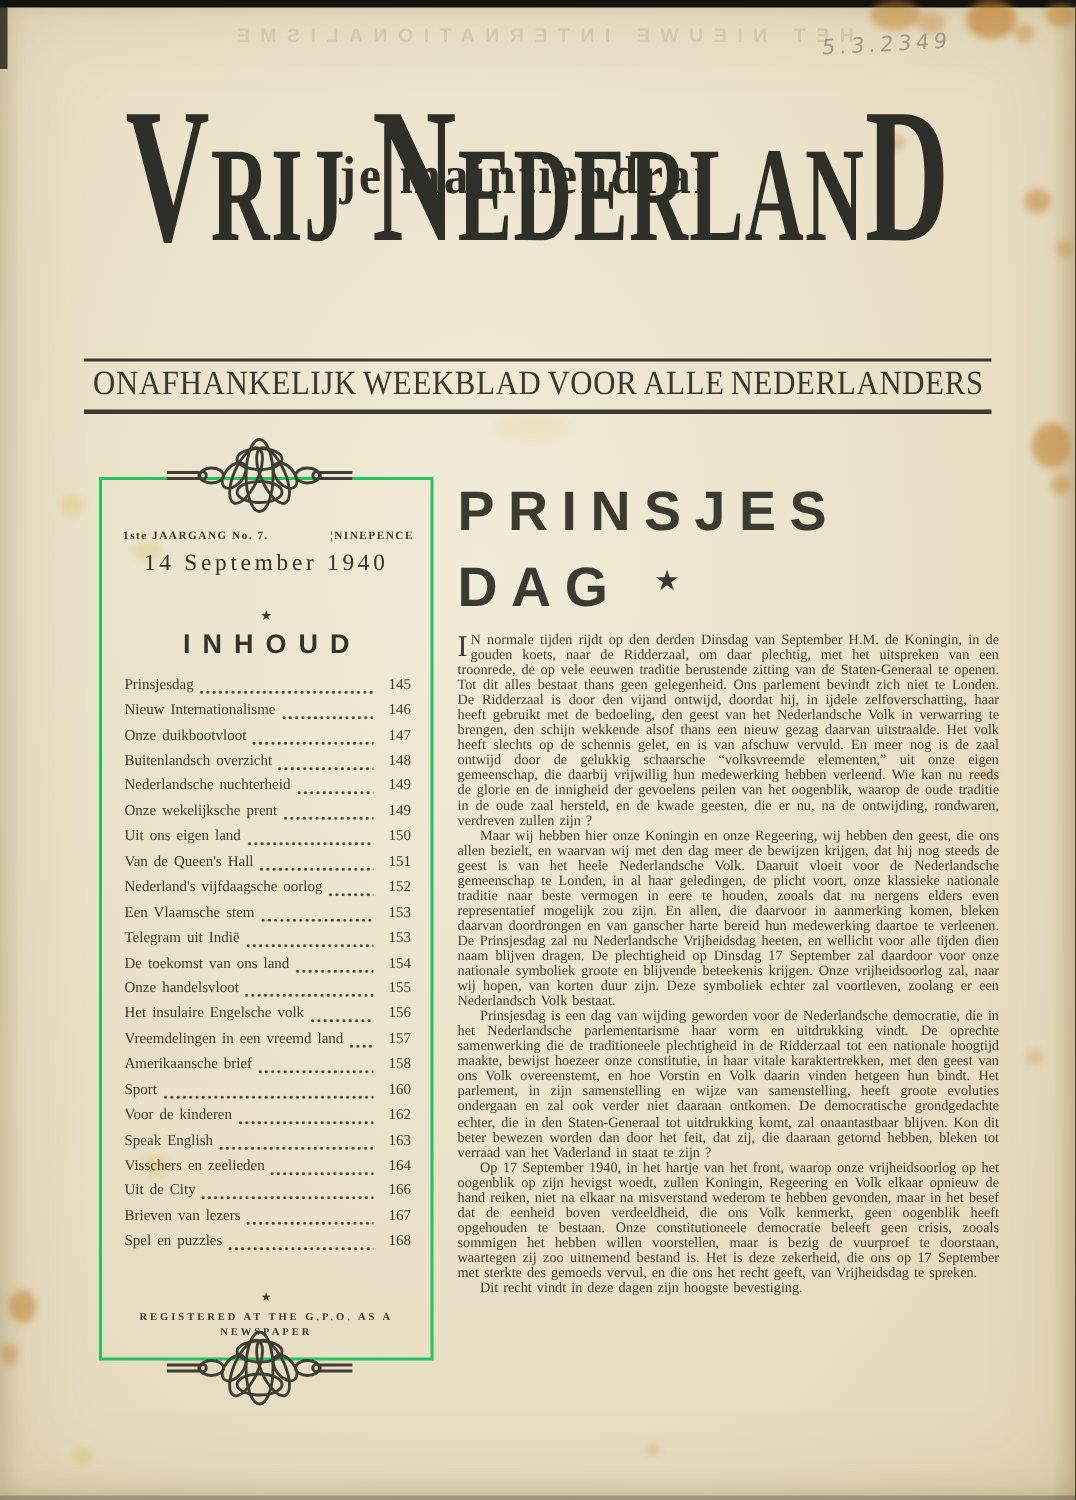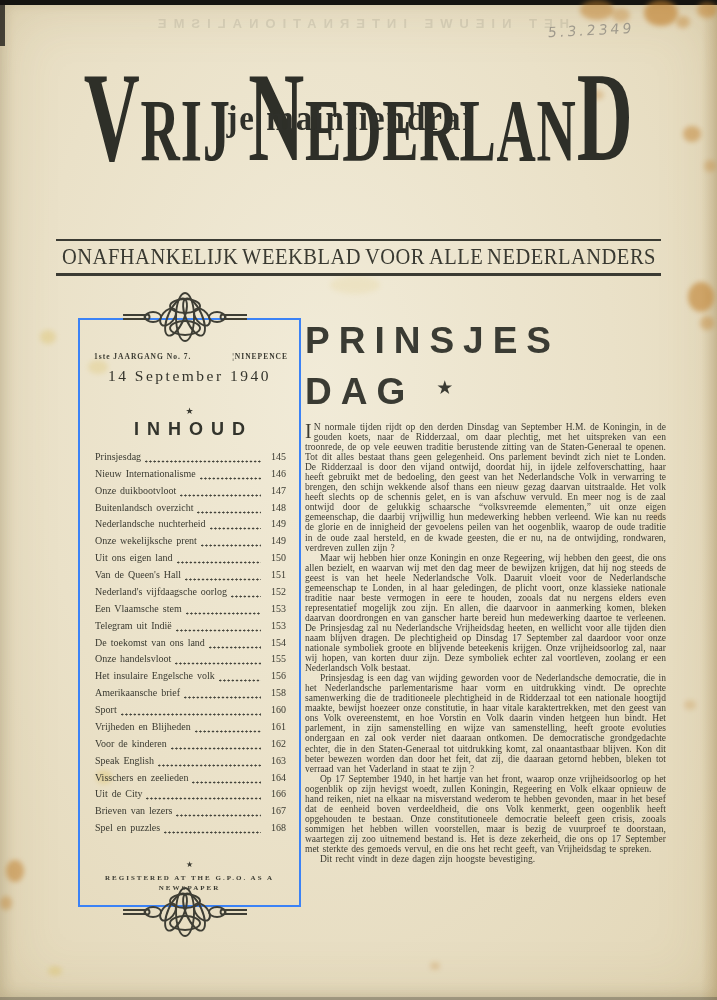--- a/index.html
+++ b/index.html
@@ -57,22 +57,22 @@
 
   .addr-row{position:absolute;top:225px;left:64px;width:598px;display:flex;justify-content:space-between;
     font-size:8px;font-weight:bold;letter-spacing:1.2px;color:#3b3b33;}
   .rule{position:absolute;left:56px;width:605px;background:#3b3b33;}
   .rule1{top:239px;height:2px;}
   .rule2{top:273px;height:3px;}
   .banner{position:absolute;top:245px;left:62px;width:594px;display:flex;justify-content:space-between;
     font-size:20.5px;color:#393931;transform:scaleY(1.10);letter-spacing:.5px;}
 
   
-  .contents-box{position:absolute;left:78px;top:318px;width:223px;height:589px;
-    border:2px solid #3b82f6;box-sizing:border-box;}
+  .contents-box{position:absolute;left:66px;top:318px;width:223px;height:589px;
+    border:2px solid #22c55e;box-sizing:border-box;}
   .orn{position:absolute;left:50%;width:124px;height:62px;transform:translateX(-54%);}
   .orn-top{top:-34px;}
   .orn-bottom{bottom:-38px;}
   .issue-row{position:absolute;top:32px;left:14px;right:11px;display:flex;justify-content:space-between;
     font-size:7.5px;font-weight:bold;letter-spacing:1px;color:#3a3a31;}
   .c-date{position:absolute;top:47px;left:0;width:100%;text-align:center;
     font-size:15.5px;letter-spacing:2.5px;color:#33332b;}
   .star{position:absolute;left:0;width:100%;text-align:center;font-family:"DejaVu Sans",sans-serif;color:#3a3a31;}
   .star.s-top{top:86px;font-size:9px;}
   .star.s-bot{top:540px;font-size:8px;}
@@ -243,33 +243,33 @@
           <span class="toc-title">Onze handelsvloot</span>
           <span class="toc-dots"></span>
           <span class="toc-page">155</span>
         </div>
         <div class="toc-row">
           <span class="toc-title">Het insulaire Engelsche volk</span>
           <span class="toc-dots"></span>
           <span class="toc-page">156</span>
         </div>
         <div class="toc-row">
+          <span class="toc-title">Vreemdelingen in een vreemd land</span>
+          <span class="toc-dots"></span>
+          <span class="toc-page">157</span>
+        </div>
+        <div class="toc-row">
           <span class="toc-title">Amerikaansche brief</span>
           <span class="toc-dots"></span>
           <span class="toc-page">158</span>
         </div>
         <div class="toc-row">
           <span class="toc-title">Sport</span>
           <span class="toc-dots"></span>
           <span class="toc-page">160</span>
-        </div>
-        <div class="toc-row">
-          <span class="toc-title">Vrijheden en Blijheden</span>
-          <span class="toc-dots"></span>
-          <span class="toc-page">161</span>
         </div>
         <div class="toc-row">
           <span class="toc-title">Voor de kinderen</span>
           <span class="toc-dots"></span>
           <span class="toc-page">162</span>
         </div>
         <div class="toc-row">
           <span class="toc-title">Speak English</span>
           <span class="toc-dots"></span>
           <span class="toc-page">163</span>

